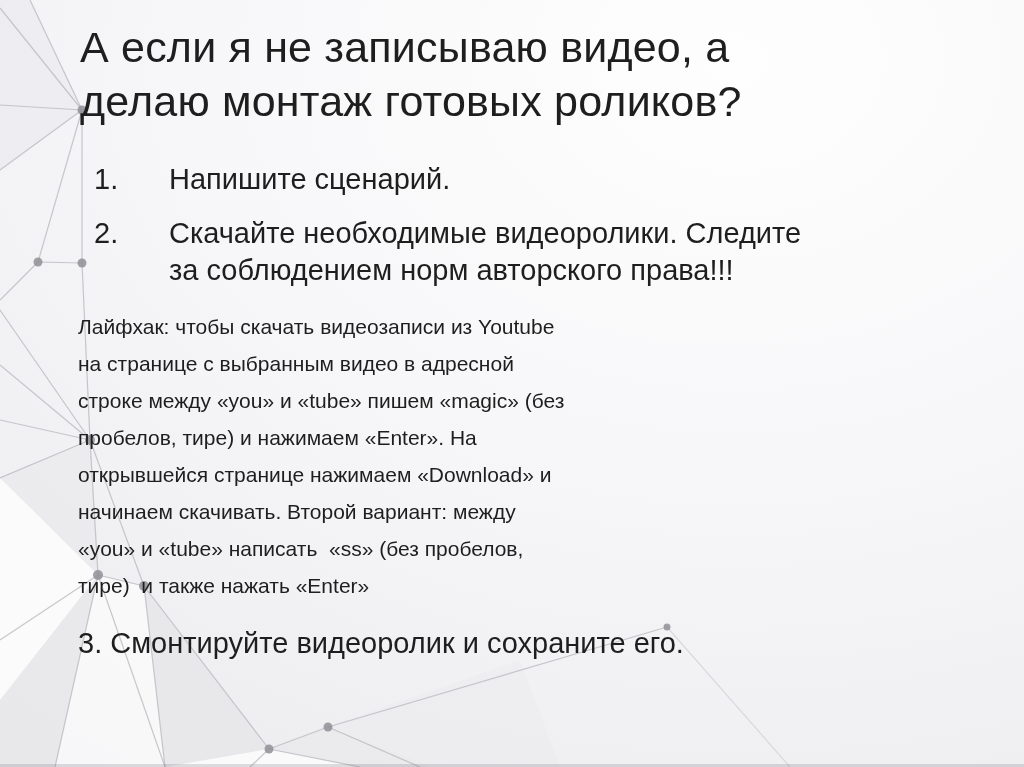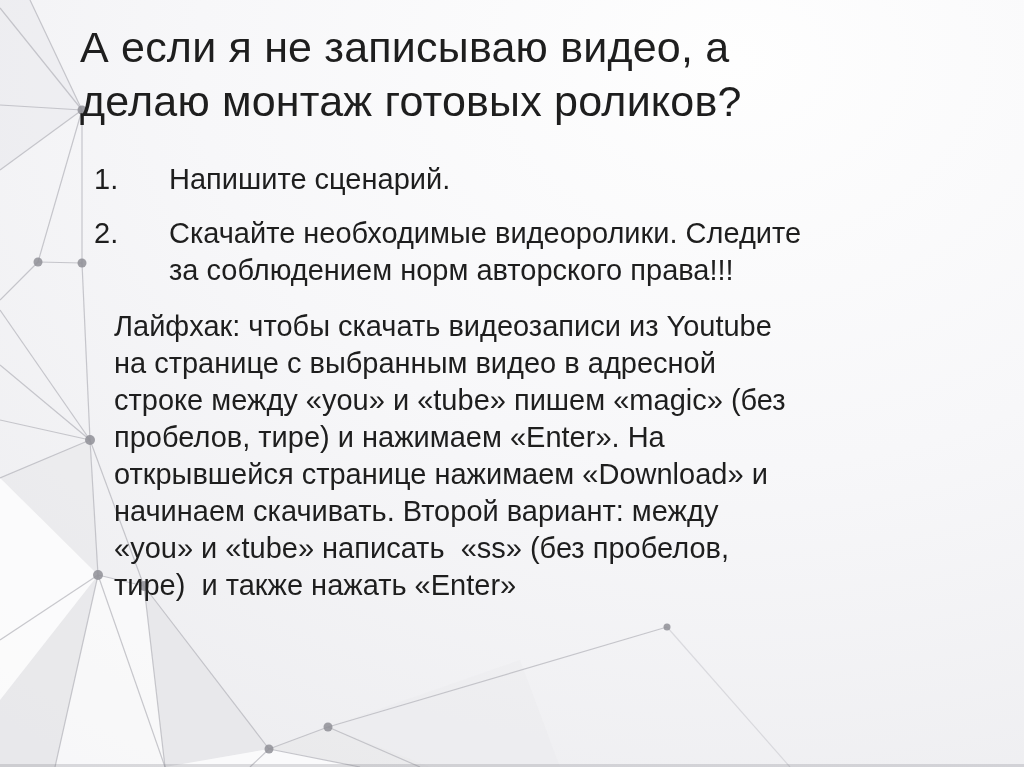--- a/index.html
+++ b/index.html
@@ -58,24 +58,23 @@
   .list-num {
     flex: 0 0 46px;
   }
   .list-text {
     flex: 1;
     white-space: pre-wrap;
     margin-left: 29px;
   }
   .paragraph {
     margin-top: 19px;
-    font-size: 29px;
+    font-size: 21px;
     line-height: 37px;
     white-space: pre-wrap;
-    margin-left: 36px;
   }
   .step3 {
     margin-top: 21px;
     font-size: 29px;
     line-height: 37px;
     white-space: pre-wrap;
   }
 </style>
 </head>
 <body>
@@ -160,17 +159,18 @@
 
     <div class="paragraph">Лайфхак: чтобы скачать видеозаписи из Youtube
 на странице с выбранным видео в адресной
 строке между «you» и «tube» пишем «magic» (без
 пробелов, тире) и нажимаем «Enter». На
 открывшейся странице нажимаем «Download» и
 начинаем скачивать. Второй вариант: между
 «you» и «tube» написать  «ss» (без пробелов,
 тире)  и также нажать «Enter»</div>
 
+    <div class="step3">3. Смонтируйте видеоролик и сохраните его.</div>
 
   </div>
 
   <div id="bottom-shade"></div>
 </div>
 
 </body></html>

